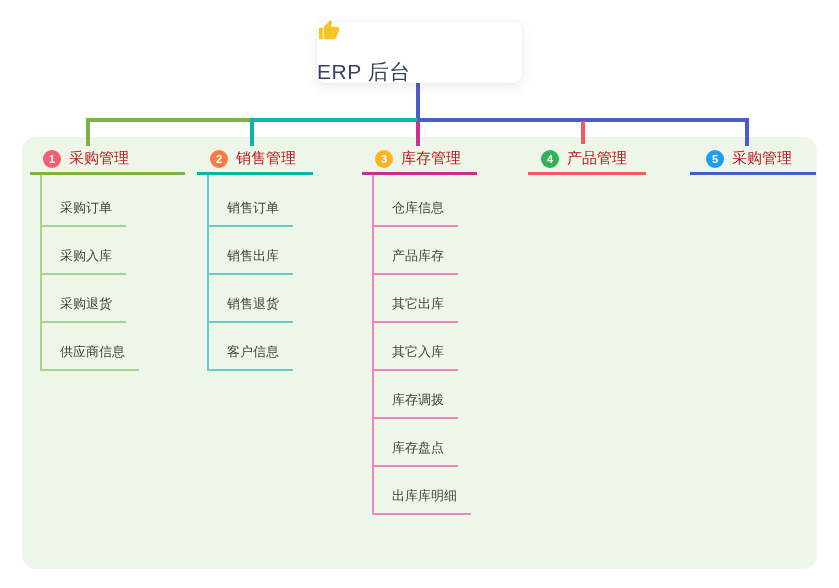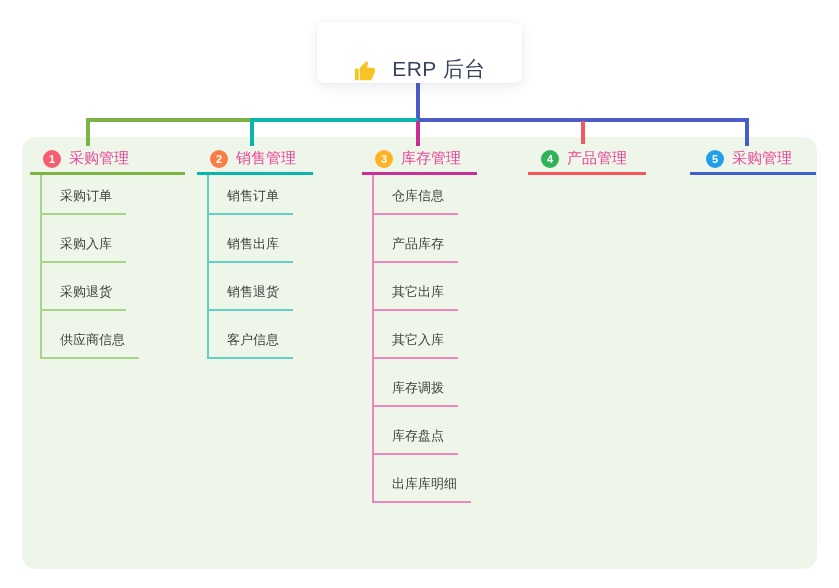--- a/index.html
+++ b/index.html
@@ -16,21 +16,21 @@
   .panel {
     position:absolute; left:22px; top:137px; width:795px; height:432px;
     background:var(--panel-bg,#edf6e9); border-radius:14px;
   }
 
   
   .root-node {
     position:absolute; left:317px; top:22px; width:205px; height:61px;
     background:#ffffff; border-radius:8px;
     box-shadow:0 4px 12px rgba(60,70,90,0.10), 0 0 0 1px rgba(0,0,0,0.02);
-    display:flex; align-items:flex-end; justify-content:center; gap:16px;
+    display:flex; align-items:flex-start; justify-content:center; gap:16px;flex-direction:column;
   }
   .root-node .root-title {
     font-size:21px; color:#37425f; letter-spacing:0.5px;
   }
   .thumb-icon { width:23px; height:23px; flex:0 0 auto; }
 
   
   .conn { position:absolute; }
   .root-vert { left:416px; top:82px; width:4px; height:38px; background:var(--root-blue); }
   .bus-green { left:86px;  top:118px; width:166px; height:4px; background:var(--c1); }
@@ -61,29 +61,29 @@
   .b4 .branch-header { width:118px; }
   .b5 .branch-header { width:126px; padding-left:16px; }
 
   .badge {
     width:18px; height:18px; border-radius:50%;
     background:var(--badge); color:#ffffff;
     font-size:11px; font-weight:bold;
     display:flex; align-items:center; justify-content:center;
     flex:0 0 auto;
   }
-  .branch-label { font-size:15px; color:#ec4899; white-space:nowrap; }
+  .branch-label { font-size:15px; color:#b91c1c; white-space:nowrap; }
 
   .children {
     margin-left:10px;
     border-left:2px solid var(--light);
     width:max-content;
   }
   .child { height:48px; display:flex; align-items:flex-end; }
-  .children .child:first-child { height:40px; }
+  .children .child:first-child { height:52px; }
   .child > span {
     display:inline-block;
     font-size:13px; color:#3f3f3f; white-space:nowrap;
     padding:0 14px 8px 18px;
     border-bottom:2px solid var(--light);
   }
 </style>
 </head>
 <body>
 

